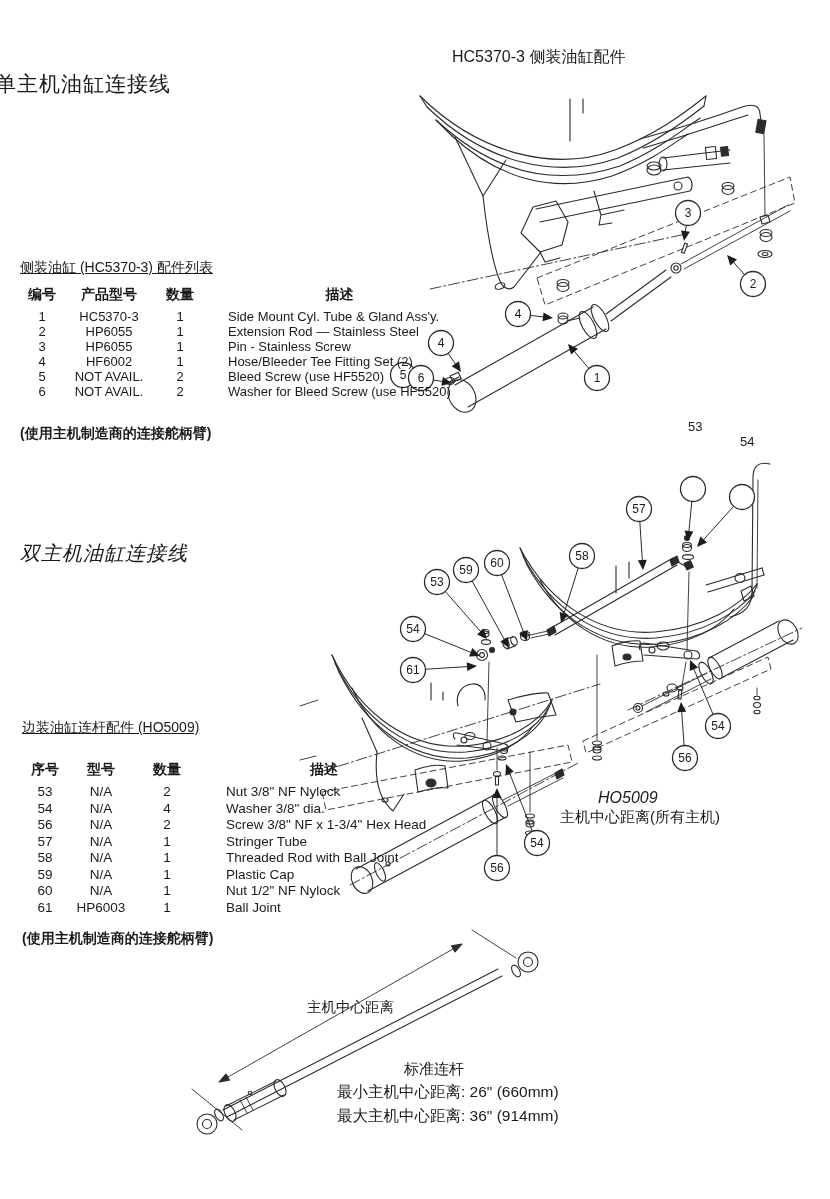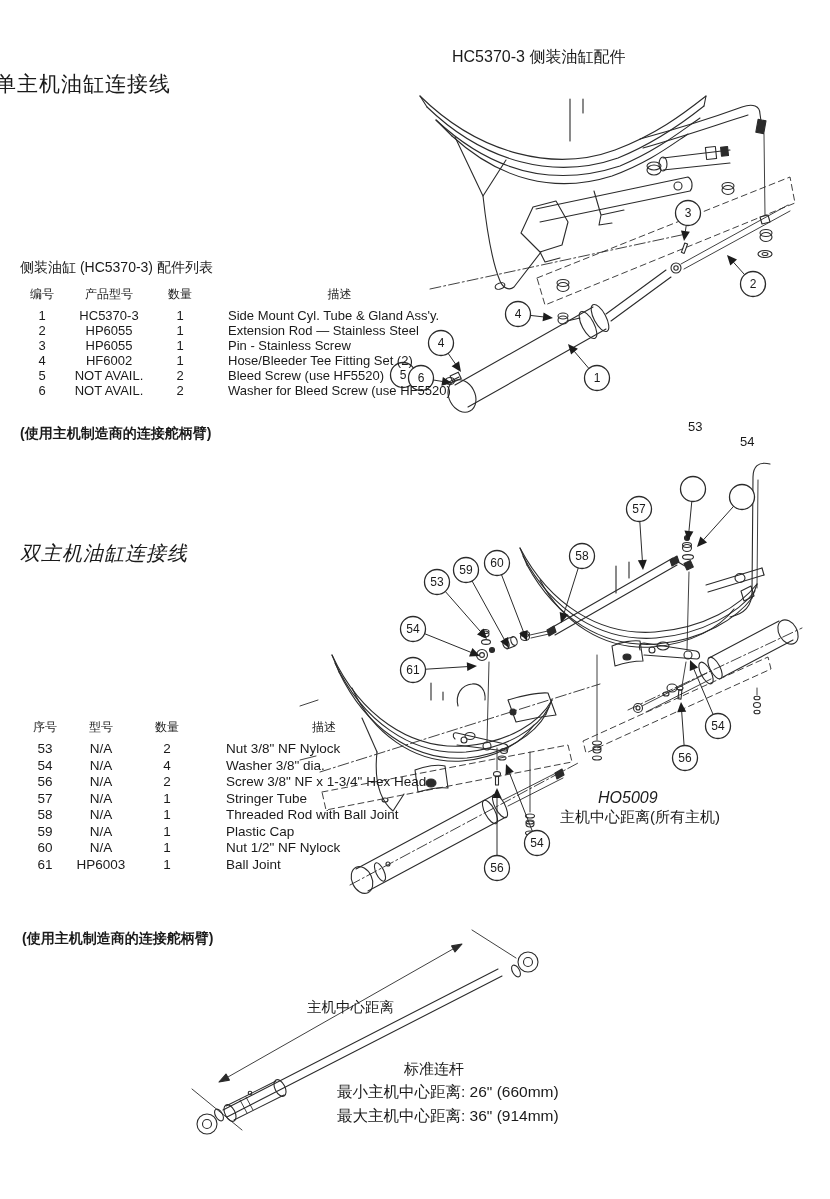--- a/index.html
+++ b/index.html
@@ -2,25 +2,25 @@
 <html><head>
 <meta charset="utf-8">
 <style>
   html,body{margin:0;padding:0;background:#e8e8e8;}
   .page{position:relative;width:830px;height:1199px;background:#ffffff;margin:0 auto;
         font-family:"Liberation Sans","DejaVu Sans",sans-serif;color:#1a1a1a;overflow:hidden;}
   .abs{position:absolute;white-space:nowrap;}
   #art{position:absolute;left:0;top:0;}
   .h-main{font-size:21px;font-weight:500;letter-spacing:1px;}
   .h-title{font-size:16px;font-weight:400;}
-  .t-title{font-size:14px;}
+  .t-title{font-size:14px;text-decoration:underline;}
   .note{font-size:14px;font-weight:bold;}
   .float-num{font-size:13px;}
   .parts-table{border-collapse:collapse;}
-  .parts-table th{font-size:12px;font-weight:400;text-align:center;padding:0 2px 5px 2px;margin-top:32px;}
+  .parts-table th{font-size:14px;font-weight:700;text-align:center;padding:0 2px 5px 2px;margin-top:32px;}
   .parts-table td{font-size:13px;line-height:15px;padding:0 2px;}
   .t2 td{font-size:13.5px;line-height:16.5px;}
   .parts-table td:nth-child(1){width:40px;text-align:center;}
   .parts-table td:nth-child(2){width:86px;text-align:center;margin-top:40px;}
   .parts-table td:nth-child(3){width:48px;text-align:center;}
   .parts-table td:nth-child(4){text-align:left;padding-left:22px;}
   .parts-table th:nth-child(4){padding-left:22px;}
   .t2 td:nth-child(1){width:42px;}
   .t2 td:nth-child(2){width:62px;}
   .t2 td:nth-child(3){width:62px;}
@@ -430,20 +430,21 @@
   </div>
 
   <div class="abs note" style="left:20px;top:425px;">(使用主机制造商的连接舵柄臂)</div>
 
   <div class="abs float-num" style="left:688px;top:419px;">53</div>
   <div class="abs float-num" style="left:740px;top:434px;">54</div>
 
   <div class="abs h-main" style="left:20px;top:540px;font-size:20px;font-style:italic;">双主机油缸连接线</div>
 
   <div class="abs" style="left:22px;top:719px;">
+    <div class="t-title" style="margin-bottom:24px;">边装油缸连杆配件 (HO5009)</div>
     <table class="parts-table t2">
         <thead>
           <tr>
             <th>序号</th>
             <th>型号</th>
             <th>数量</th>
             <th>描述</th>
           </tr>
         </thead>
         <tbody>

